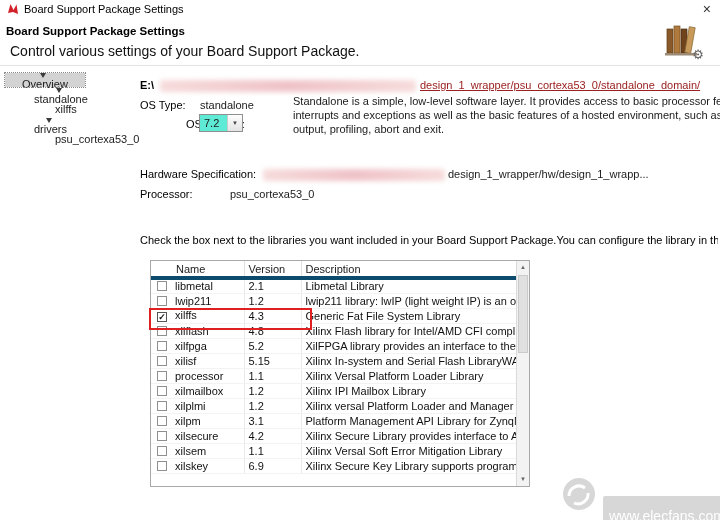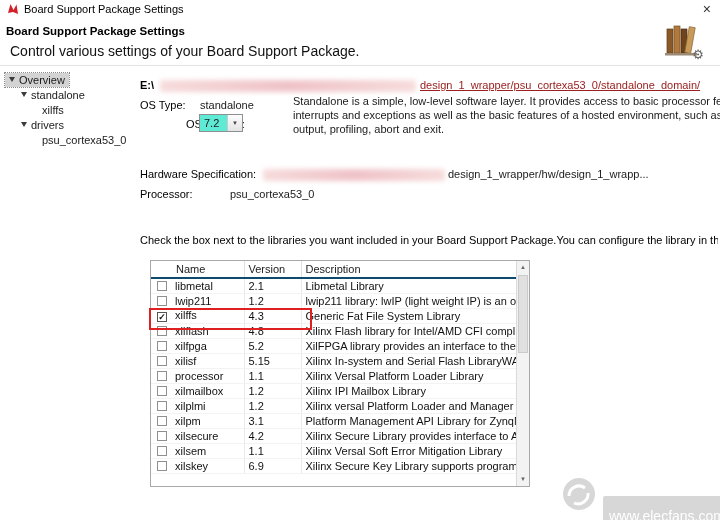--- a/index.html
+++ b/index.html
@@ -17,21 +17,21 @@
   .header { position:absolute; left:0; top:18px; right:0; height:48px; background:#fff; border-bottom:1px solid #e4e4e4; }
   .htitle { position:absolute; left:6px; top:7px; font-weight:bold; font-size:11.5px; color:#000; }
   .hsub   { position:absolute; left:10px; top:25px; font-size:14px; color:#111; }
   .books  { position:absolute; right:22px; top:2px; width:34px; height:40px; }
   .gear   { position:absolute; right:-6px; bottom:-2px; font-size:13px; color:#666; }
   
   .tree { position:absolute; left:0; top:72px; width:134px; bottom:0; background:#fff; }
   .tree-item { height:15px; display:flex; align-items:center; cursor:default; white-space:nowrap; }
   .tri { width:0; height:0; border-left:3.5px solid transparent; border-right:3.5px solid transparent;
          border-top:5px solid #3b3b3b; margin-right:4px; flex:0 0 auto; }
-  .row-inner { display:inline-flex; align-items:center; padding:0 4px; height:14px; }
+  .row-inner { display:inline-flex; align-items:center; padding:0 17px; height:14px;flex-direction:column; }
   .tree-item.selected .row-inner { background:#d3d3d3; outline:1px dotted #8a8a8a; }
   
   .main { position:absolute; inset:0; pointer-events:none; }
   .main > * { pointer-events:auto; }
   .abs { position:absolute; white-space:nowrap; }
   .lbl { color:#000; }
   .path-red { color:#9b2020; }
   .hw-suffix { color:#1c1c1c; }
   .redact { position:absolute; height:12px; border-radius:3px;
             background:linear-gradient(90deg,#f7dcdc,#efc3c8,#f7dcdc); filter:blur(2.5px); }
@@ -41,21 +41,21 @@
   .combo-val { position:absolute; left:4px; top:2px; font-size:11px; }
   .combo-btn { position:absolute; right:0; top:0; bottom:0; width:15px;
                background:linear-gradient(#fdfdfd,#e4e4e4); border-left:1px solid #c9c9c9;
                font-size:6px; color:#444; text-align:center; line-height:16px; cursor:pointer; }
   .hint { position:absolute; left:140px; top:234px; width:578px; white-space:nowrap; overflow:hidden; color:#000; }
   
   .tablewrap { position:absolute; left:150px; top:260px; width:380px; height:227px;
                border:1px solid #a8a8a8; background:#fff; }
   table { border-collapse:collapse; table-layout:fixed; width:366px; }
   th { height:17px; font-weight:normal; text-align:left; font-size:11px; color:#222;
-       border-right:1px solid #e0e0e0; border-bottom:2px solid #0c4a6e; background:#fff; }
+       border-right:1px solid #e0e0e0; border-bottom:4px solid #0c4a6e; background:#fff; }
   td { height:15px; font-size:11px; color:#111; border-right:1px solid #eaeaea;
        border-bottom:1px solid #f3f3f3; white-space:nowrap; overflow:hidden; }
   .c-name { width:93px; padding-left:6px; }
   .c-ver  { width:57px; padding-left:4px; }
   .c-desc { width:216px; padding-left:4px; }
   th.c-name { padding-left:25px; }
   .cb { display:inline-block; width:10px; height:10px; border:1px solid #8f8f8f; background:#fff;
         margin-right:8px; vertical-align:-1px; line-height:9px; font-size:9px; text-align:center;
         color:#101010; cursor:pointer; }
   .cb.on { border-color:#555; font-weight:bold; }

